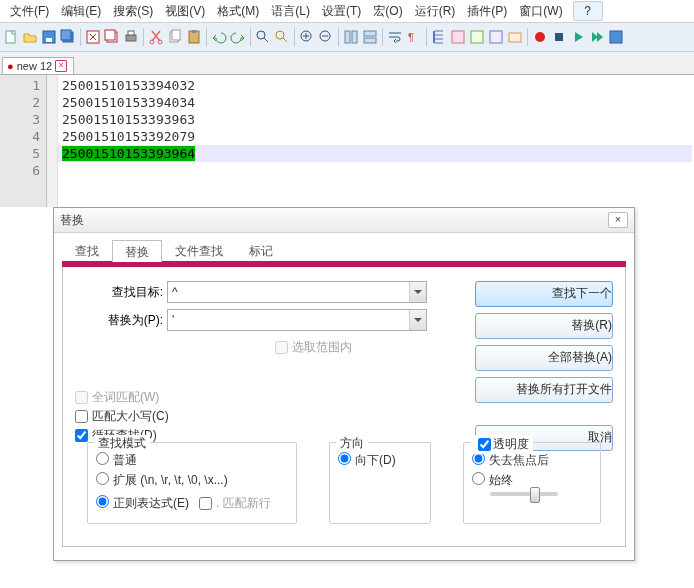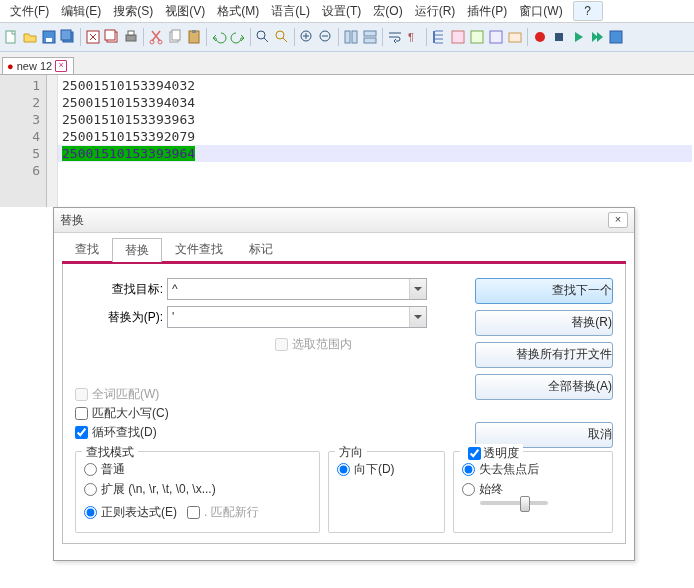--- a/index.html
+++ b/index.html
@@ -17,52 +17,52 @@
   .filetab{background:#fff;border:1px solid #b0b0b0;border-bottom:none;padding:2px 6px 2px 4px;display:flex;align-items:center;gap:3px;font-size:11px}
   .filetab .dot{color:#c00}
   .filetab .x{border:1px solid #c37;width:10px;height:10px;line-height:9px;text-align:center;color:#c37;font-size:9px;border-radius:1px}
   
   .editor{background:#fff;height:132px;display:flex;font-family:Consolas,monospace;font-size:13px}
   .gutter{width:40px;background:#e7e7e7;border-right:1px solid #c0c0c0;color:#808080;text-align:right;padding:2px 6px 2px 0;line-height:17px}
   .gutter2{width:10px;background:#f0f0f0;border-right:1px solid #e0e0e0}
   .code{flex:1;padding:2px 2px 2px 0;line-height:17px;position:relative}
   .code .line{padding-left:4px}
   .code .hl-line{background:#e8e8ff}
-  .code .sel{background:#00b000;color:#4c1d95}
+  .code .sel{background:#00b000;color:#000000}
   
   .dlg-area{position:relative;height:384px;background:#fff}
   .dlg{position:absolute;left:53px;top:0;width:580px;height:352px;background:#fff;border:1px solid #9f9f9f;box-shadow:2px 2px 4px rgba(0,0,0,.15)}
   .dlg-title{height:24px;background:linear-gradient(#fdfdfd,#eaeaea);border-bottom:1px solid #d0d0d0;display:flex;align-items:center;padding:0 6px;font-size:12px;color:#444}
   .dlg-title .spacer{flex:1}
   .dlg-title .close{border:1px solid #bbb;border-radius:2px;width:18px;height:14px;text-align:center;line-height:12px;font-size:11px;background:#fff}
   .dlg-body{padding:6px 8px 8px 8px}
-  .innertabs{display:flex;border-bottom:3px solid #be185d;height:22px;align-items:flex-end}
+  .innertabs{display:flex;border-bottom:6px solid #be185d;height:22px;}
   .itab{padding:3px 12px;border:1px solid transparent;border-bottom:none;color:#555}
   .itab.active{border-color:#c0c0c0;background:#fff;position:relative;top:1px}
   .panel{border:1px solid #c0c0c0;border-top:none;padding:14px 12px 12px 12px;height:280px;box-sizing:border-box;position:relative}
   .row{display:flex;align-items:center;margin-bottom:6px}
   .lbl{width:88px;text-align:right;padding-right:4px;color:#000000}
   .combo{flex:1;height:20px;border:1px solid #abadb3;background:#fff;display:flex;align-items:center;padding:0 4px;max-width:250px;position:relative}
   .combo .arrow{position:absolute;right:0;top:0;width:16px;height:20px;border-left:1px solid #d0d0d0;background:linear-gradient(#f4f4f4,#e0e0e0);display:flex;align-items:center;justify-content:center}
   .combo .arrow::after{content:"";border:4px solid transparent;border-top-color:#555;margin-top:3px}
   .btncol{position:absolute;right:12px;top:14px;width:138px;display:flex;flex-direction:column;gap:6px}
   .btn{height:24px;border:1px solid #8aa9cc;border-radius:3px;background:linear-gradient(#fefefe,#e6eef8);text-align:right;line-height:22px;color:#2a2a2a}
   .btn.primary{background:linear-gradient(#eaf6ff,#c9e6ff);border-color:#5b9dd9}
   .chk{display:flex;align-items:center;gap:4px;margin:2px 0;color:#333}
   .chk.dis{color:#a0a0a0}
   .chk input{margin:0}
   .group{border:1px solid #d0d0d0;border-radius:2px;padding:6px 8px 8px 8px;position:relative;margin-top:8px}
   .group .gname{position:absolute;top:-8px;left:6px;background:#fff;padding:0 4px;color:#333}
   .groups{display:flex;gap:8px}
   .groups .group{flex:1}
-  .radio{display:flex;align-items:center;gap:4px;margin:3px 0}
+  .radio{display:flex;align-items:flex-start;gap:4px;margin:3px 0}
   .radio input{margin:0}
   .slider{width:68px;height:4px;background:#d0d0d0;border-radius:2px;position:relative;margin-left:18px}
   .slider .knob{position:absolute;left:40px;top:-5px;width:8px;height:14px;background:linear-gradient(#fdfdfd,#d0d0d0);border:1px solid #888;border-radius:2px}
-  fieldset{margin:0}
+  fieldset{margin:12px}
   .options-left{position:absolute;left:12px;top:120px;width:180px}
 </style>
 </head>
 <body>
 
 <div class="menubar">
   <span>文件(F)</span>
   <span>编辑(E)</span>
   <span>搜索(S)</span>
   <span>视图(V)</span>
@@ -334,22 +334,22 @@
             </label>
           <label class="chk">
               <input type="checkbox" checked="" style="">
               <span>循环查找(D)</span>
             </label>
         </div>
 
         <div class="btncol">
           <div class="btn primary">查找下一个</div>
           <div class="btn">替换(R)</div>
+          <div class="btn">全部替换(A)</div>
           <div class="btn">替换所有打开文件</div>
-          <div class="btn">全部替换(A)</div>
           <div style="height:10px"></div>
           <div class="btn">取消</div>
         </div>
 
         <div class="groups" style="position:absolute;left:12px;right:12px;bottom:10px">
           <fieldset class="group" style="flex:1.6">
             <span class="gname">查找模式</span>
             <label class="radio">
                 <input type="radio" name="mode" style="">
                 <span>普通</span>

